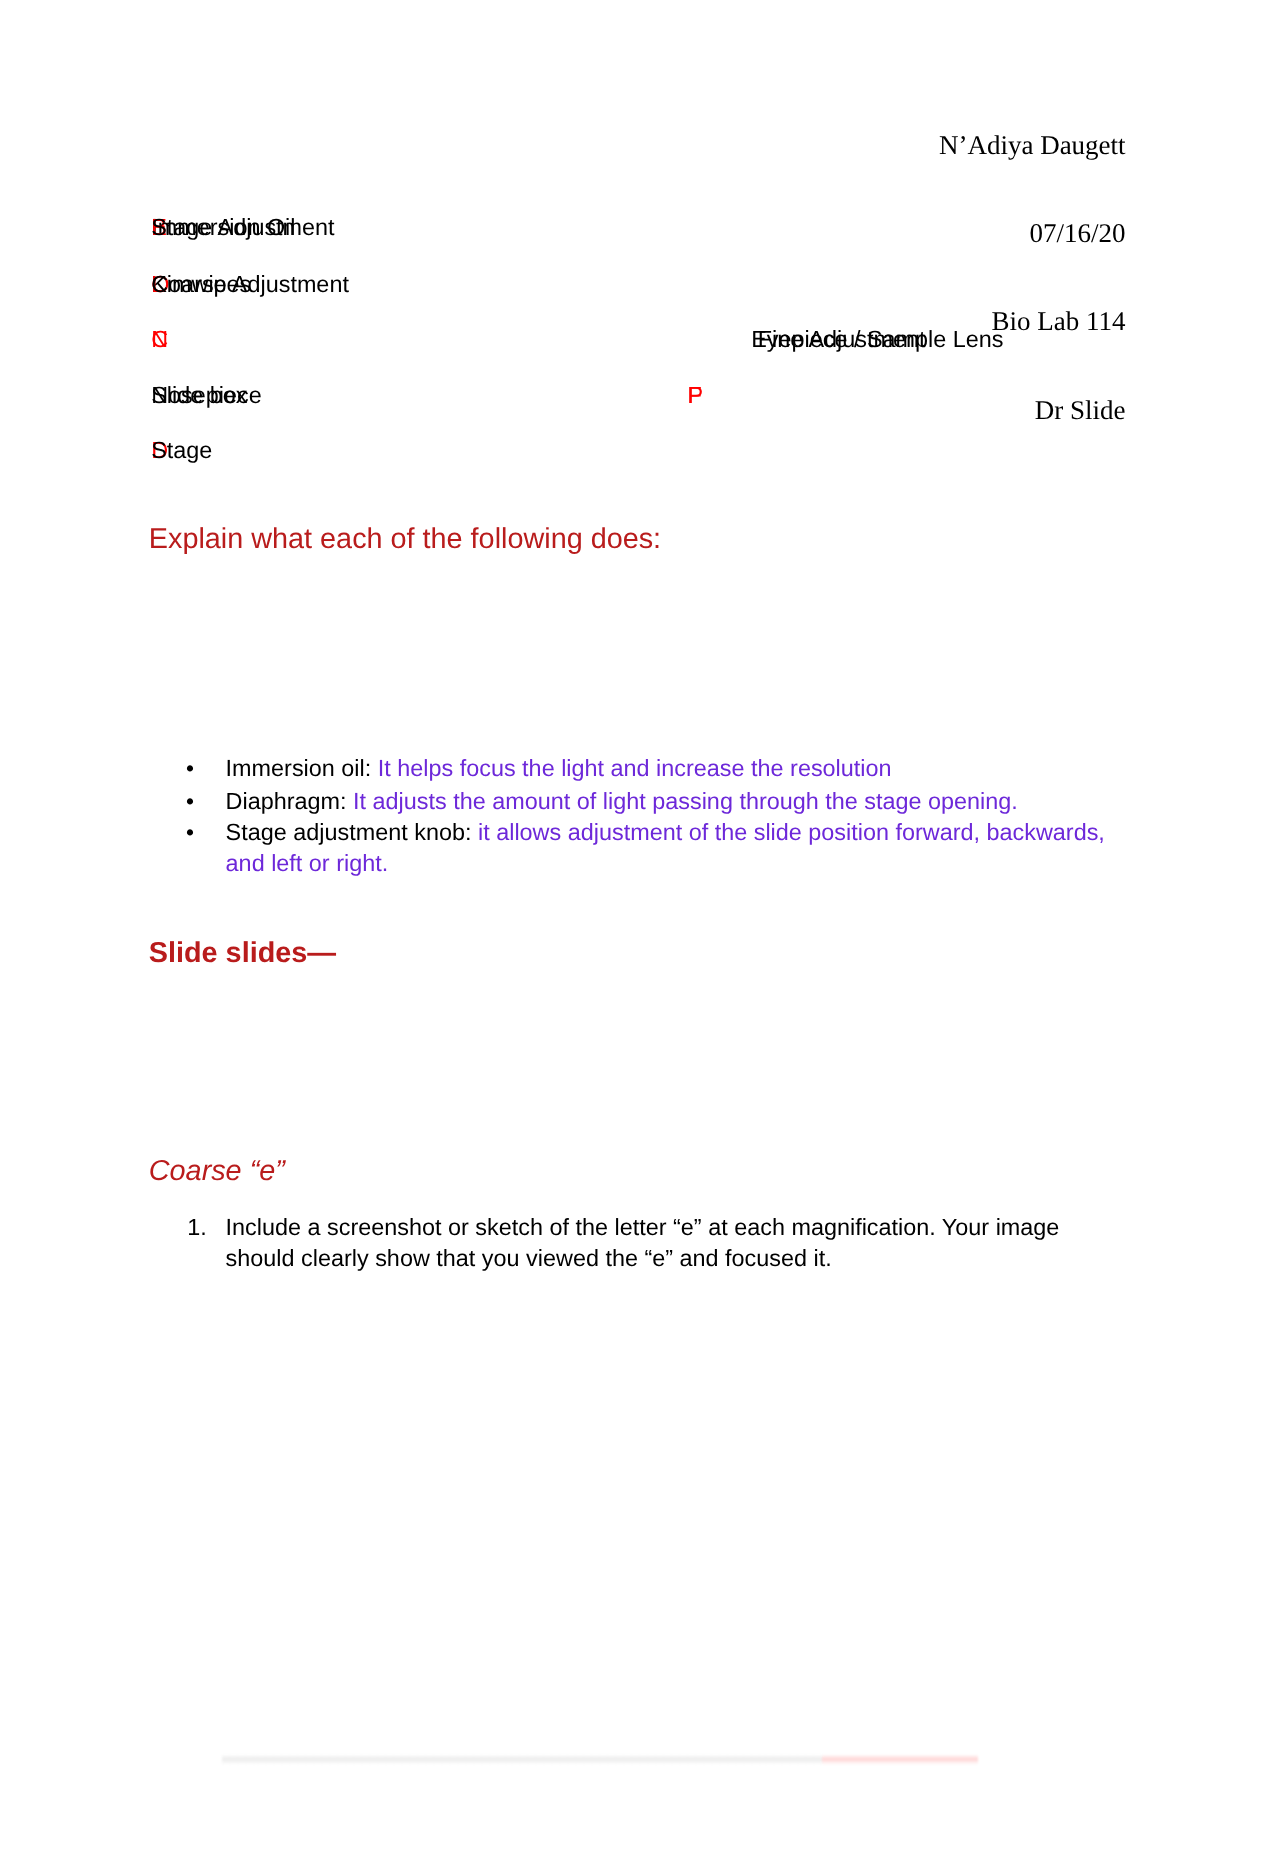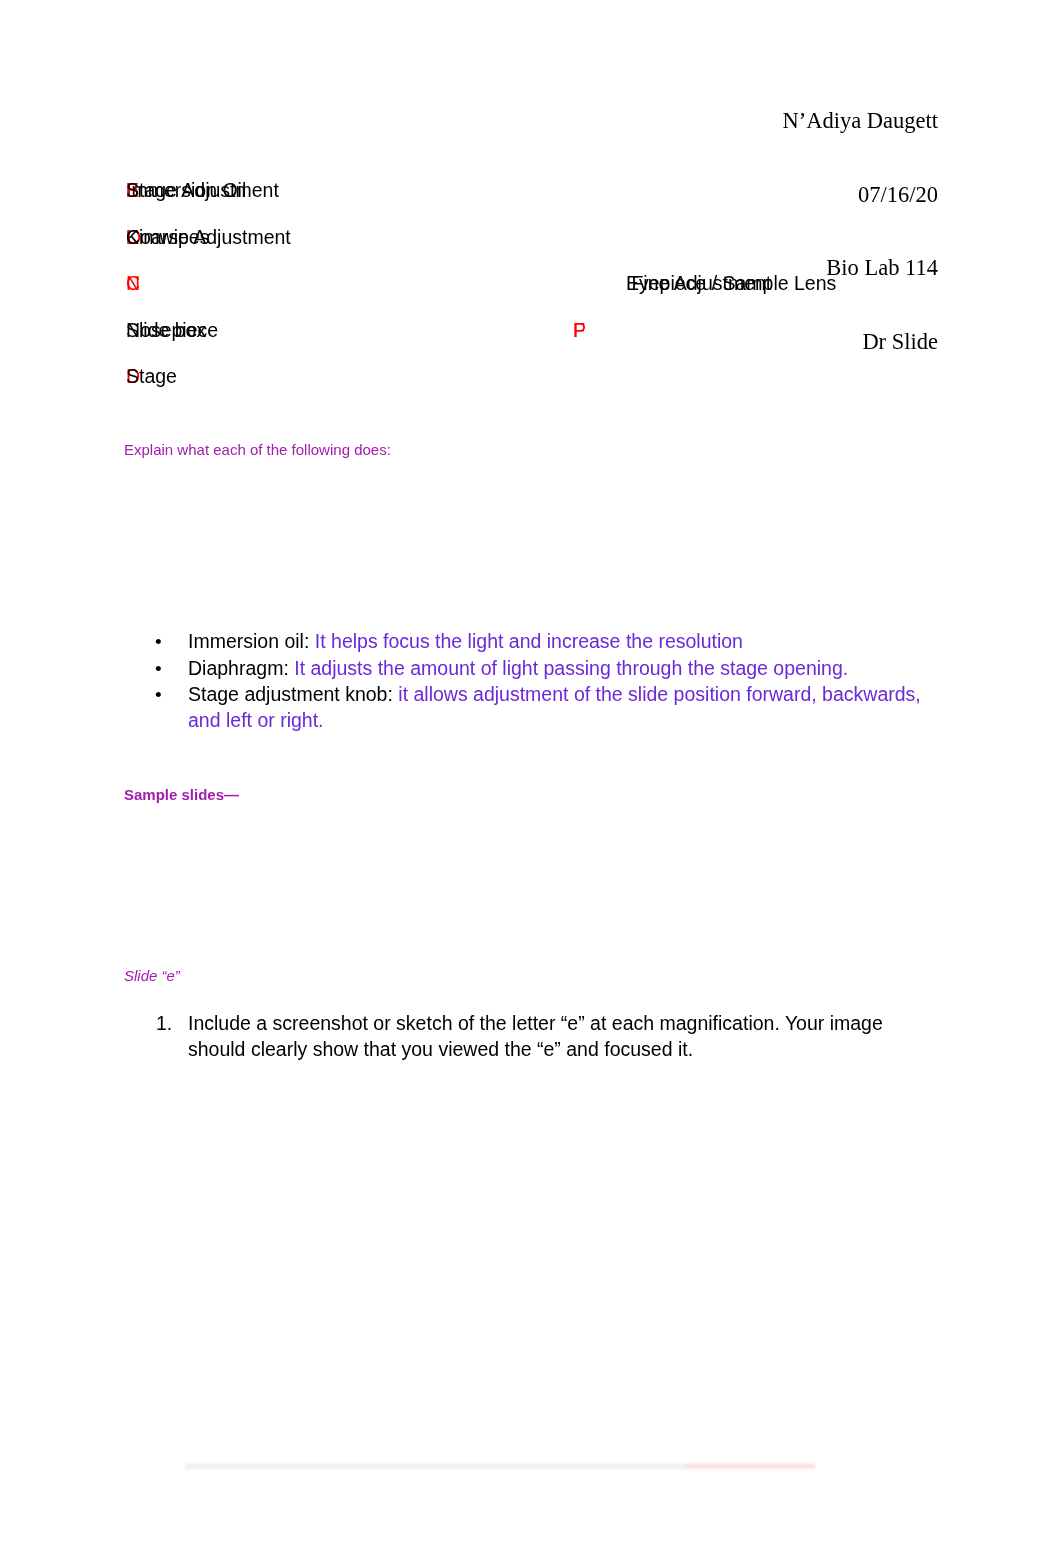--- a/index.html
+++ b/index.html
@@ -68,23 +68,23 @@
     line-height: 28px;
   }
 
   
   .row-n .key-label { left: 500px; }
   .row-p .key-letter { left: 447px; }
 
   
   .para {
     position: absolute;
-    font-size: 15px;
-    line-height: 25.5px;
-    color: #a21caf;
+    font-size: 24px;
+    line-height: 25.5px;
+    color: #b91c1c;
   }
 
   #explain-line {
     left: 124px;
     top: 437px;
     width: 700px;
   }
 
   
   .bullet-list {
@@ -255,24 +255,24 @@
       <span>Diaphragm: </span><span class="answer">It adjusts the amount of light passing through the stage opening.</span>
     </div>
 
     <div class="bullet-item">
       <span class="dot">•</span>
       <span>Stage adjustment knob: </span><span class="answer">it allows adjustment of the slide position forward, backwards, and left or right.</span>
     </div>
 
   </div>
 
-  <div class="para" id="sample-slides-heading">Sample slides—</div>
-
-
-  <div class="para" id="letter-e-heading">Slide “e”</div>
+  <div class="para" id="sample-slides-heading">Slide slides—</div>
+
+
+  <div class="para" id="letter-e-heading">Coarse “e”</div>
 
   <div class="numbered-list">
     <div class="numbered-item">
       <span class="num">1.</span>
       <span>Include a screenshot or sketch of the letter “e” at each magnification. Your image should clearly show that you viewed the “e” and focused it.</span>
     </div>
   </div>
 
   <div class="page-edge-artifact">
     <div class="smudge-gray"></div>

